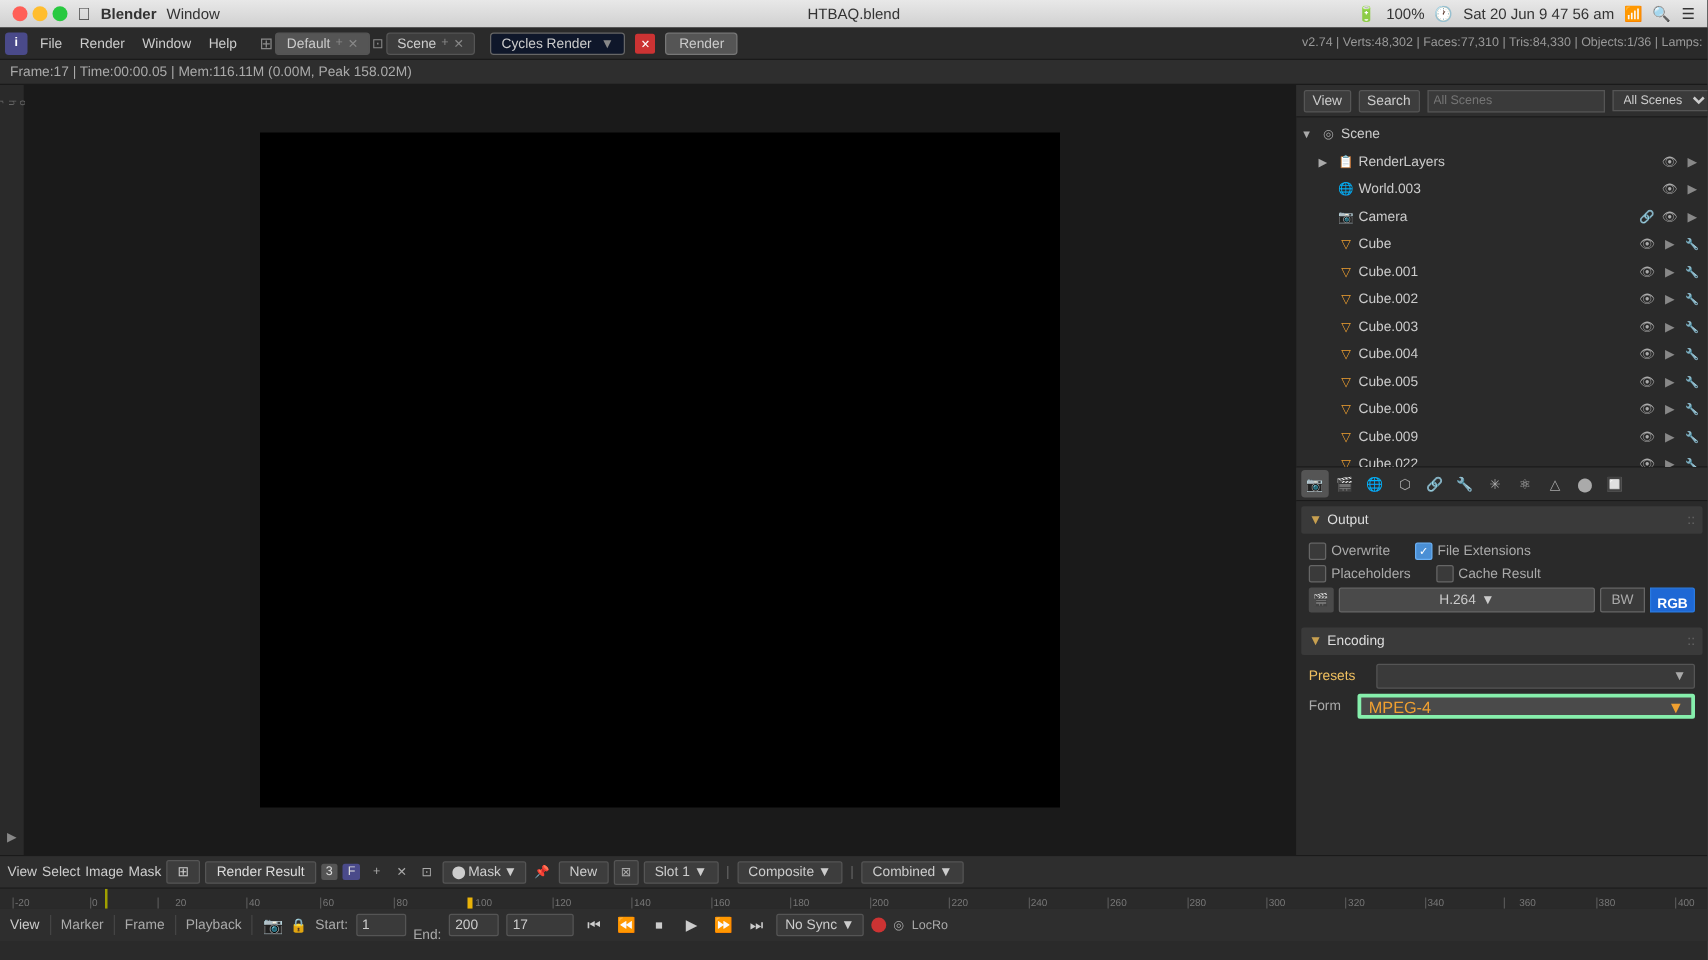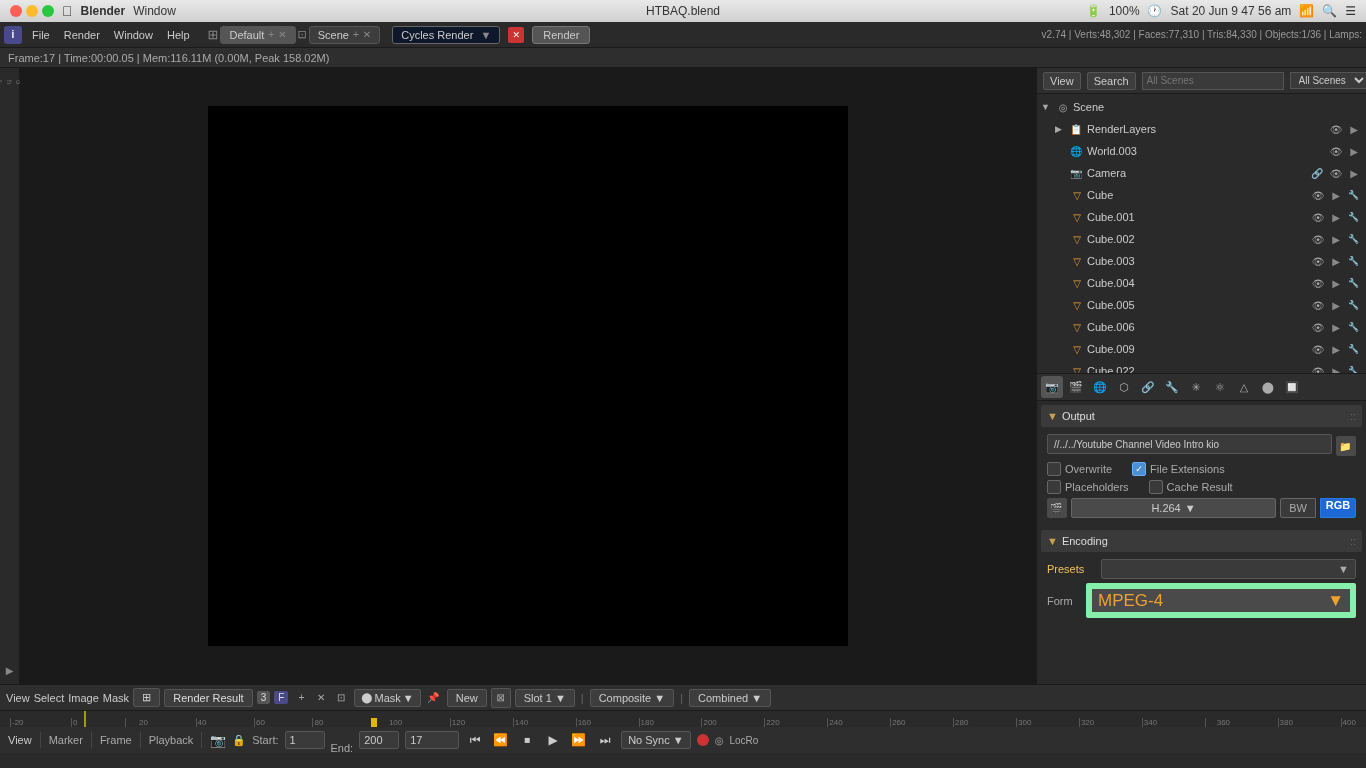--- a/index.html
+++ b/index.html
@@ -350,21 +350,21 @@
       border-radius: 2px 0 0 2px;
       display: flex; align-items: center; justify-content: center;
       font-size: 11px;
       color: #aaa;
     }
     .color-btn-rgb {
       width: 36px; height: 20px;
       background: #1e68d5;
       border: 1px solid #2a7ae0;
       border-radius: 0 2px 2px 0;
-      display: flex; align-items: flex-start; justify-content: center;
+      display: flex; align-items: flex-end; justify-content: center;
       font-size: 11px;
       color: white;
       font-weight: bold;
     }
 
     
     .encoding-row {
       display: flex;
       align-items: center;
       gap: 4px;
@@ -563,27 +563,27 @@
 
     .form-row {
       display: flex;
       align-items: center;
       gap: 4px;
       margin-bottom: 4px;
     }
     .form-label { color: #aaa; font-size: 11px; min-width: 35px; }
     .form-dropdown {
       flex: 1;
-      height: 35px;
+      height: 20px;
       background: #4a4a4a;
-      border: 6px solid #86efac;
+      border: 3px solid #86efac;
       border-radius: 2px;
       display: flex; align-items: center; justify-content: space-between;
       padding: 0 6px;
-      font-size: 17px;
+      font-size: 13px;
       color: #f0a030;
     }
   </style>
 </head>
 <body>
 
 <div class="mac-bar">
   <div class="mac-bar-left">
     <span style="display:flex;gap:4px;">
       <span style="width:12px;height:12px;background:#ff5f57;border-radius:50%;display:inline-block;"></span>
@@ -824,26 +824,20 @@
 
     <div class="properties-content">
 
       <div class="prop-section">
         <div class="prop-section-header">
           <span style="color:#c8a050;">▼</span>
           <span>Output</span>
           <span style="margin-left:auto;color:#666;">::</span>
         </div>
         <div class="prop-section-body">
-          <div style="display:flex;align-items:center;gap:4px;margin-bottom:4px;">
-            <div class="prop-field-wide" style="flex:1;">
-              <span style="font-size:10px;overflow:hidden;text-overflow:ellipsis;white-space:nowrap;">//../../Youtube Channel Video Intro kio</span>
-            </div>
-            <div class="folder-icon">📁</div>
-          </div>
           <div class="checkbox-row">
             <div class="checkbox-item">
               <div class="checkbox"></div>
               <span>Overwrite</span>
             </div>
             <div class="checkbox-item">
               <div class="checkbox checked">
                 <span class="checkmark">✓</span>
               </div>
               <span>File Extensions</span>
@@ -951,21 +945,21 @@
     <div style="display:flex;width:100%;position:relative;height:16px;">
 
       <div style="position:absolute;left:0;right:0;top:0;bottom:0;display:flex;align-items:flex-end;padding:0 4px;">
         <div style="width:100%;display:flex;justify-content:space-between;">
           <span style="font-size:8px;color:#777;border-left:1px solid #555;padding-left:1px;">-20</span>
           <span style="font-size:8px;color:#777;border-left:1px solid #555;padding-left:1px;">0</span>
           <span style="font-size:8px;color:#777;border-left:1px solid #555;padding-left:13px;">20</span>
           <span style="font-size:8px;color:#777;border-left:1px solid #555;padding-left:1px;">40</span>
           <span style="font-size:8px;color:#777;border-left:1px solid #555;padding-left:1px;">60</span>
           <span style="font-size:8px;color:#777;border-left:1px solid #555;padding-left:1px;">80</span>
-          <span style="font-size:8px;color:#777;border-left:6px solid #eab308;padding-left:12px;">100</span>
+          <span style="font-size:8px;color:#777;border-left:4px solid #eab308;padding-left:2px;">100</span>
           <span style="font-size:8px;color:#777;border-left:1px solid #555;padding-left:1px;">120</span>
           <span style="font-size:8px;color:#777;border-left:1px solid #555;padding-left:1px;">140</span>
           <span style="font-size:8px;color:#777;border-left:1px solid #555;padding-left:1px;">160</span>
           <span style="font-size:8px;color:#777;border-left:1px solid #555;padding-left:1px;">180</span>
           <span style="font-size:8px;color:#777;border-left:1px solid #555;padding-left:1px;">200</span>
           <span style="font-size:8px;color:#777;border-left:1px solid #555;padding-left:1px;">220</span>
           <span style="font-size:8px;color:#777;border-left:1px solid #555;padding-left:1px;">240</span>
           <span style="font-size:8px;color:#777;border-left:1px solid #555;padding-left:1px;">260</span>
           <span style="font-size:8px;color:#777;border-left:1px solid #555;padding-left:1px;">280</span>
           <span style="font-size:8px;color:#777;border-left:1px solid #555;padding-left:1px;">300</span>

